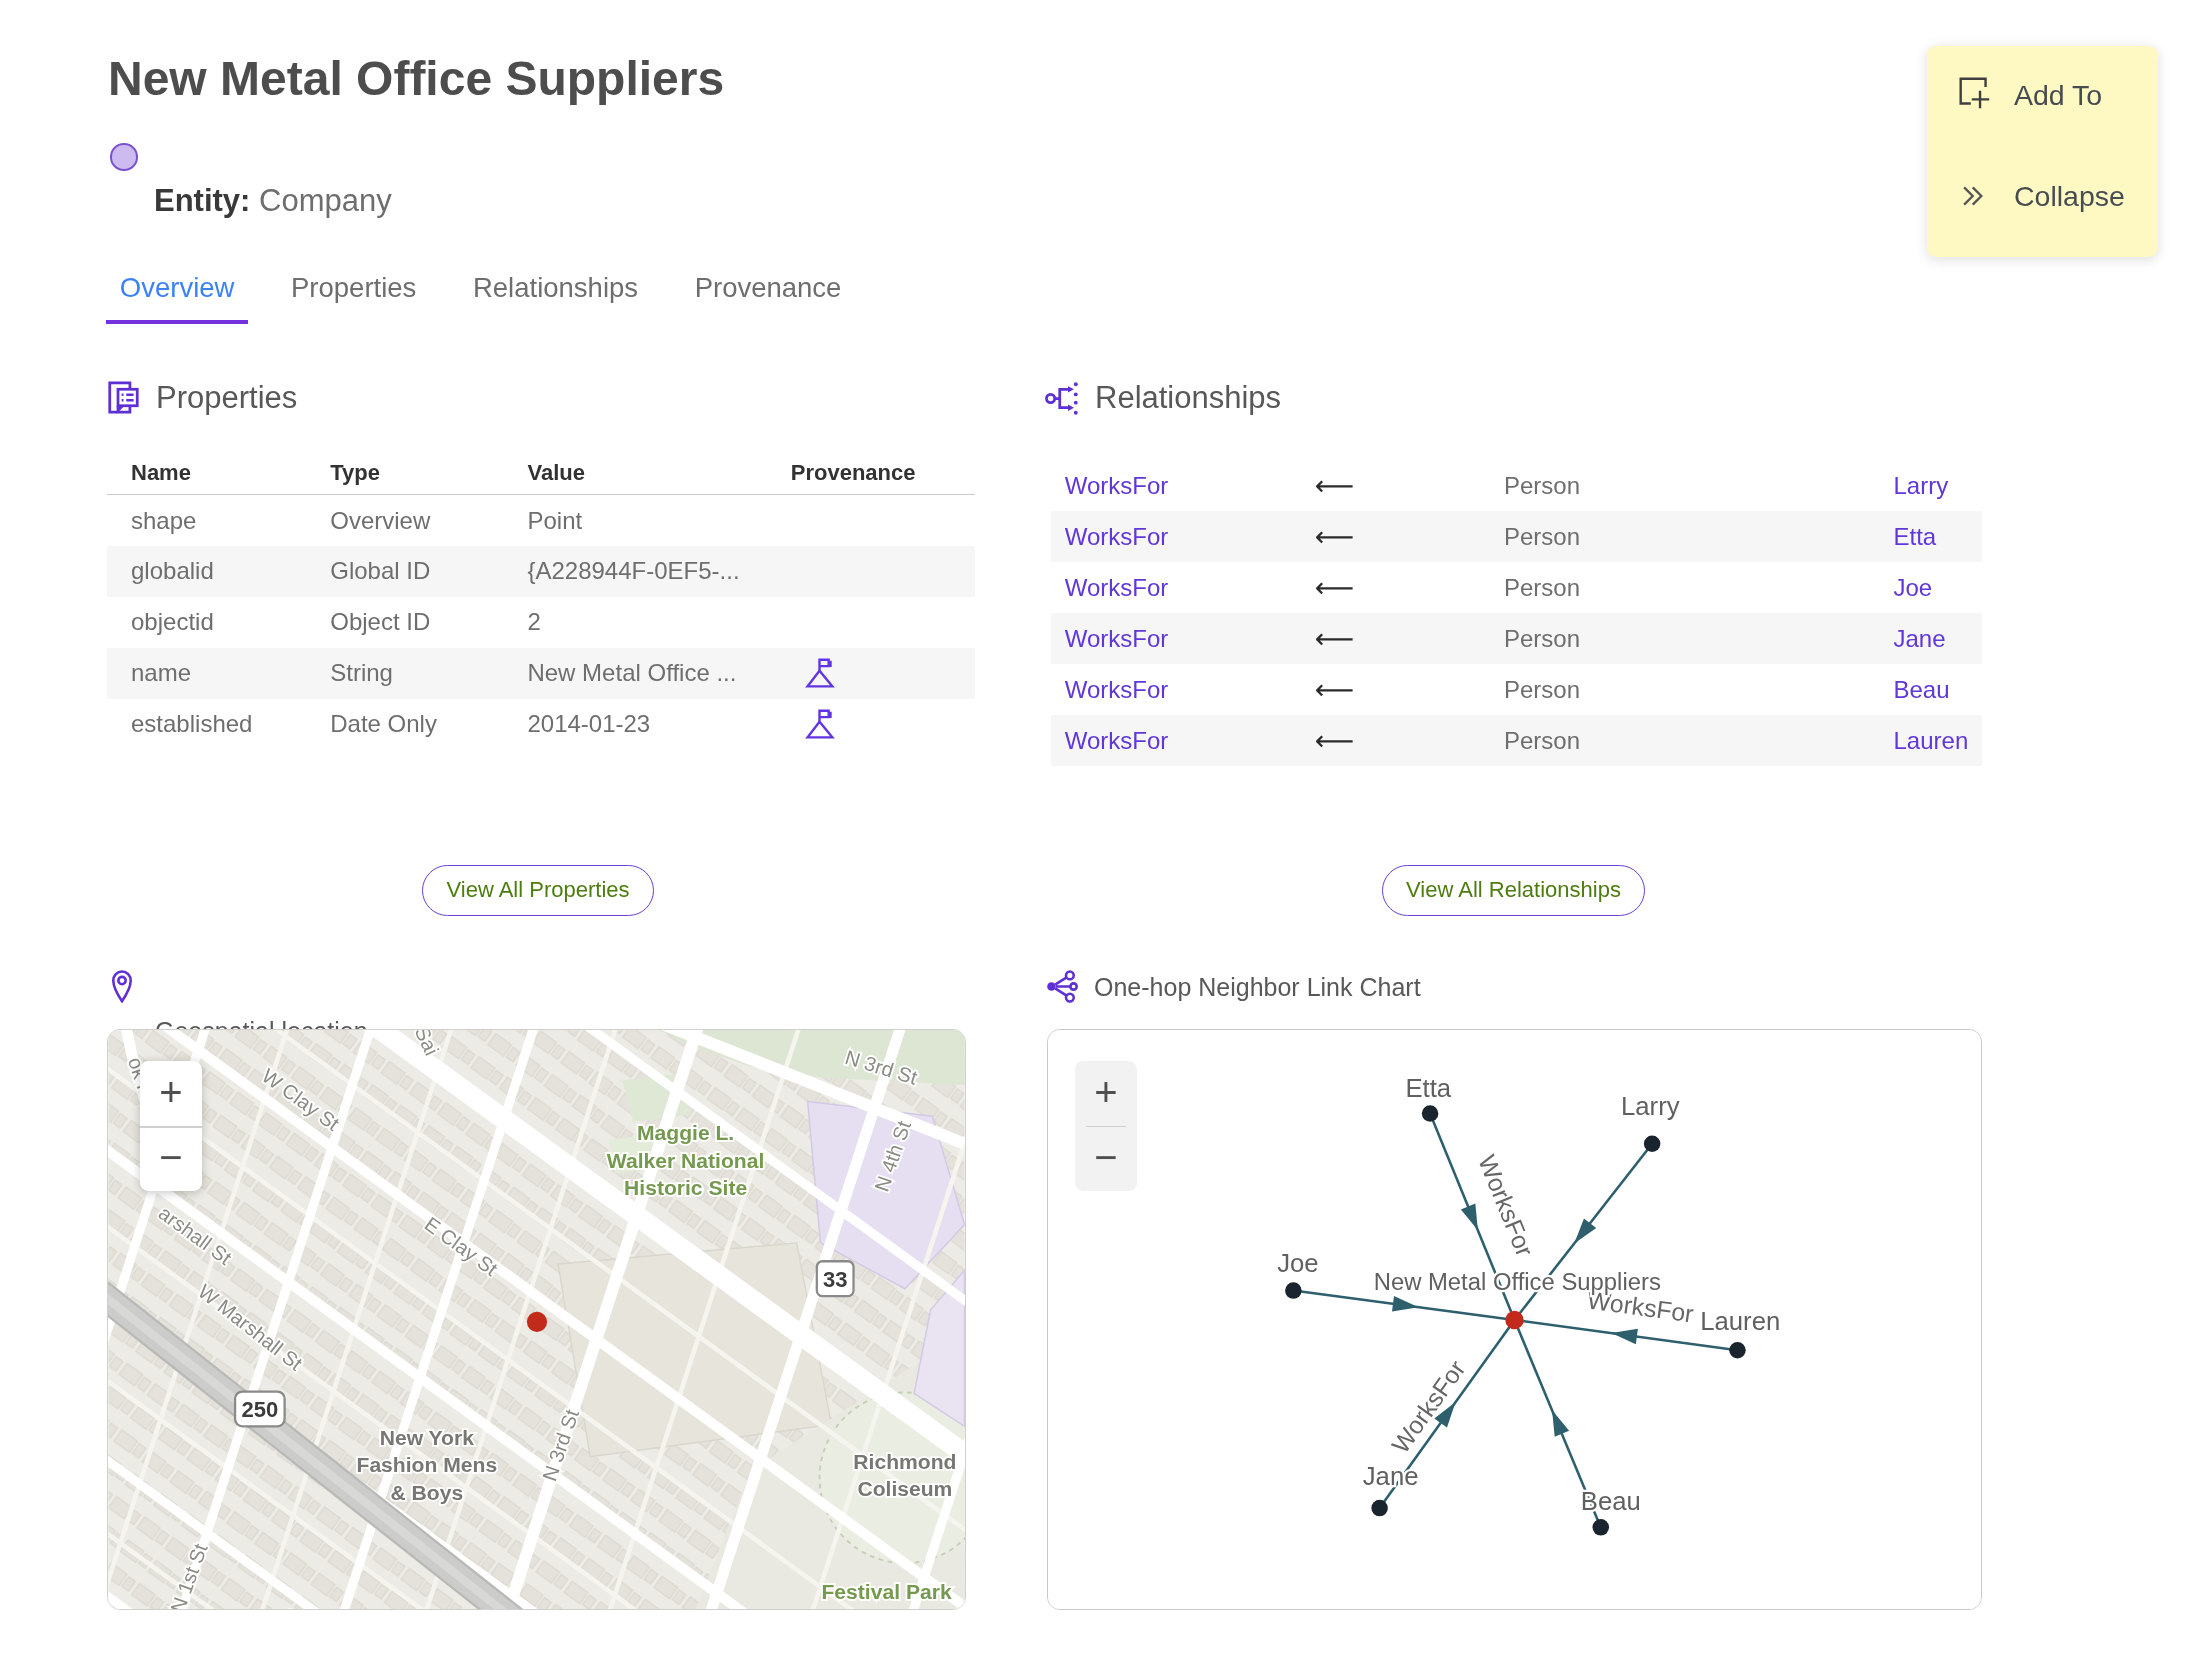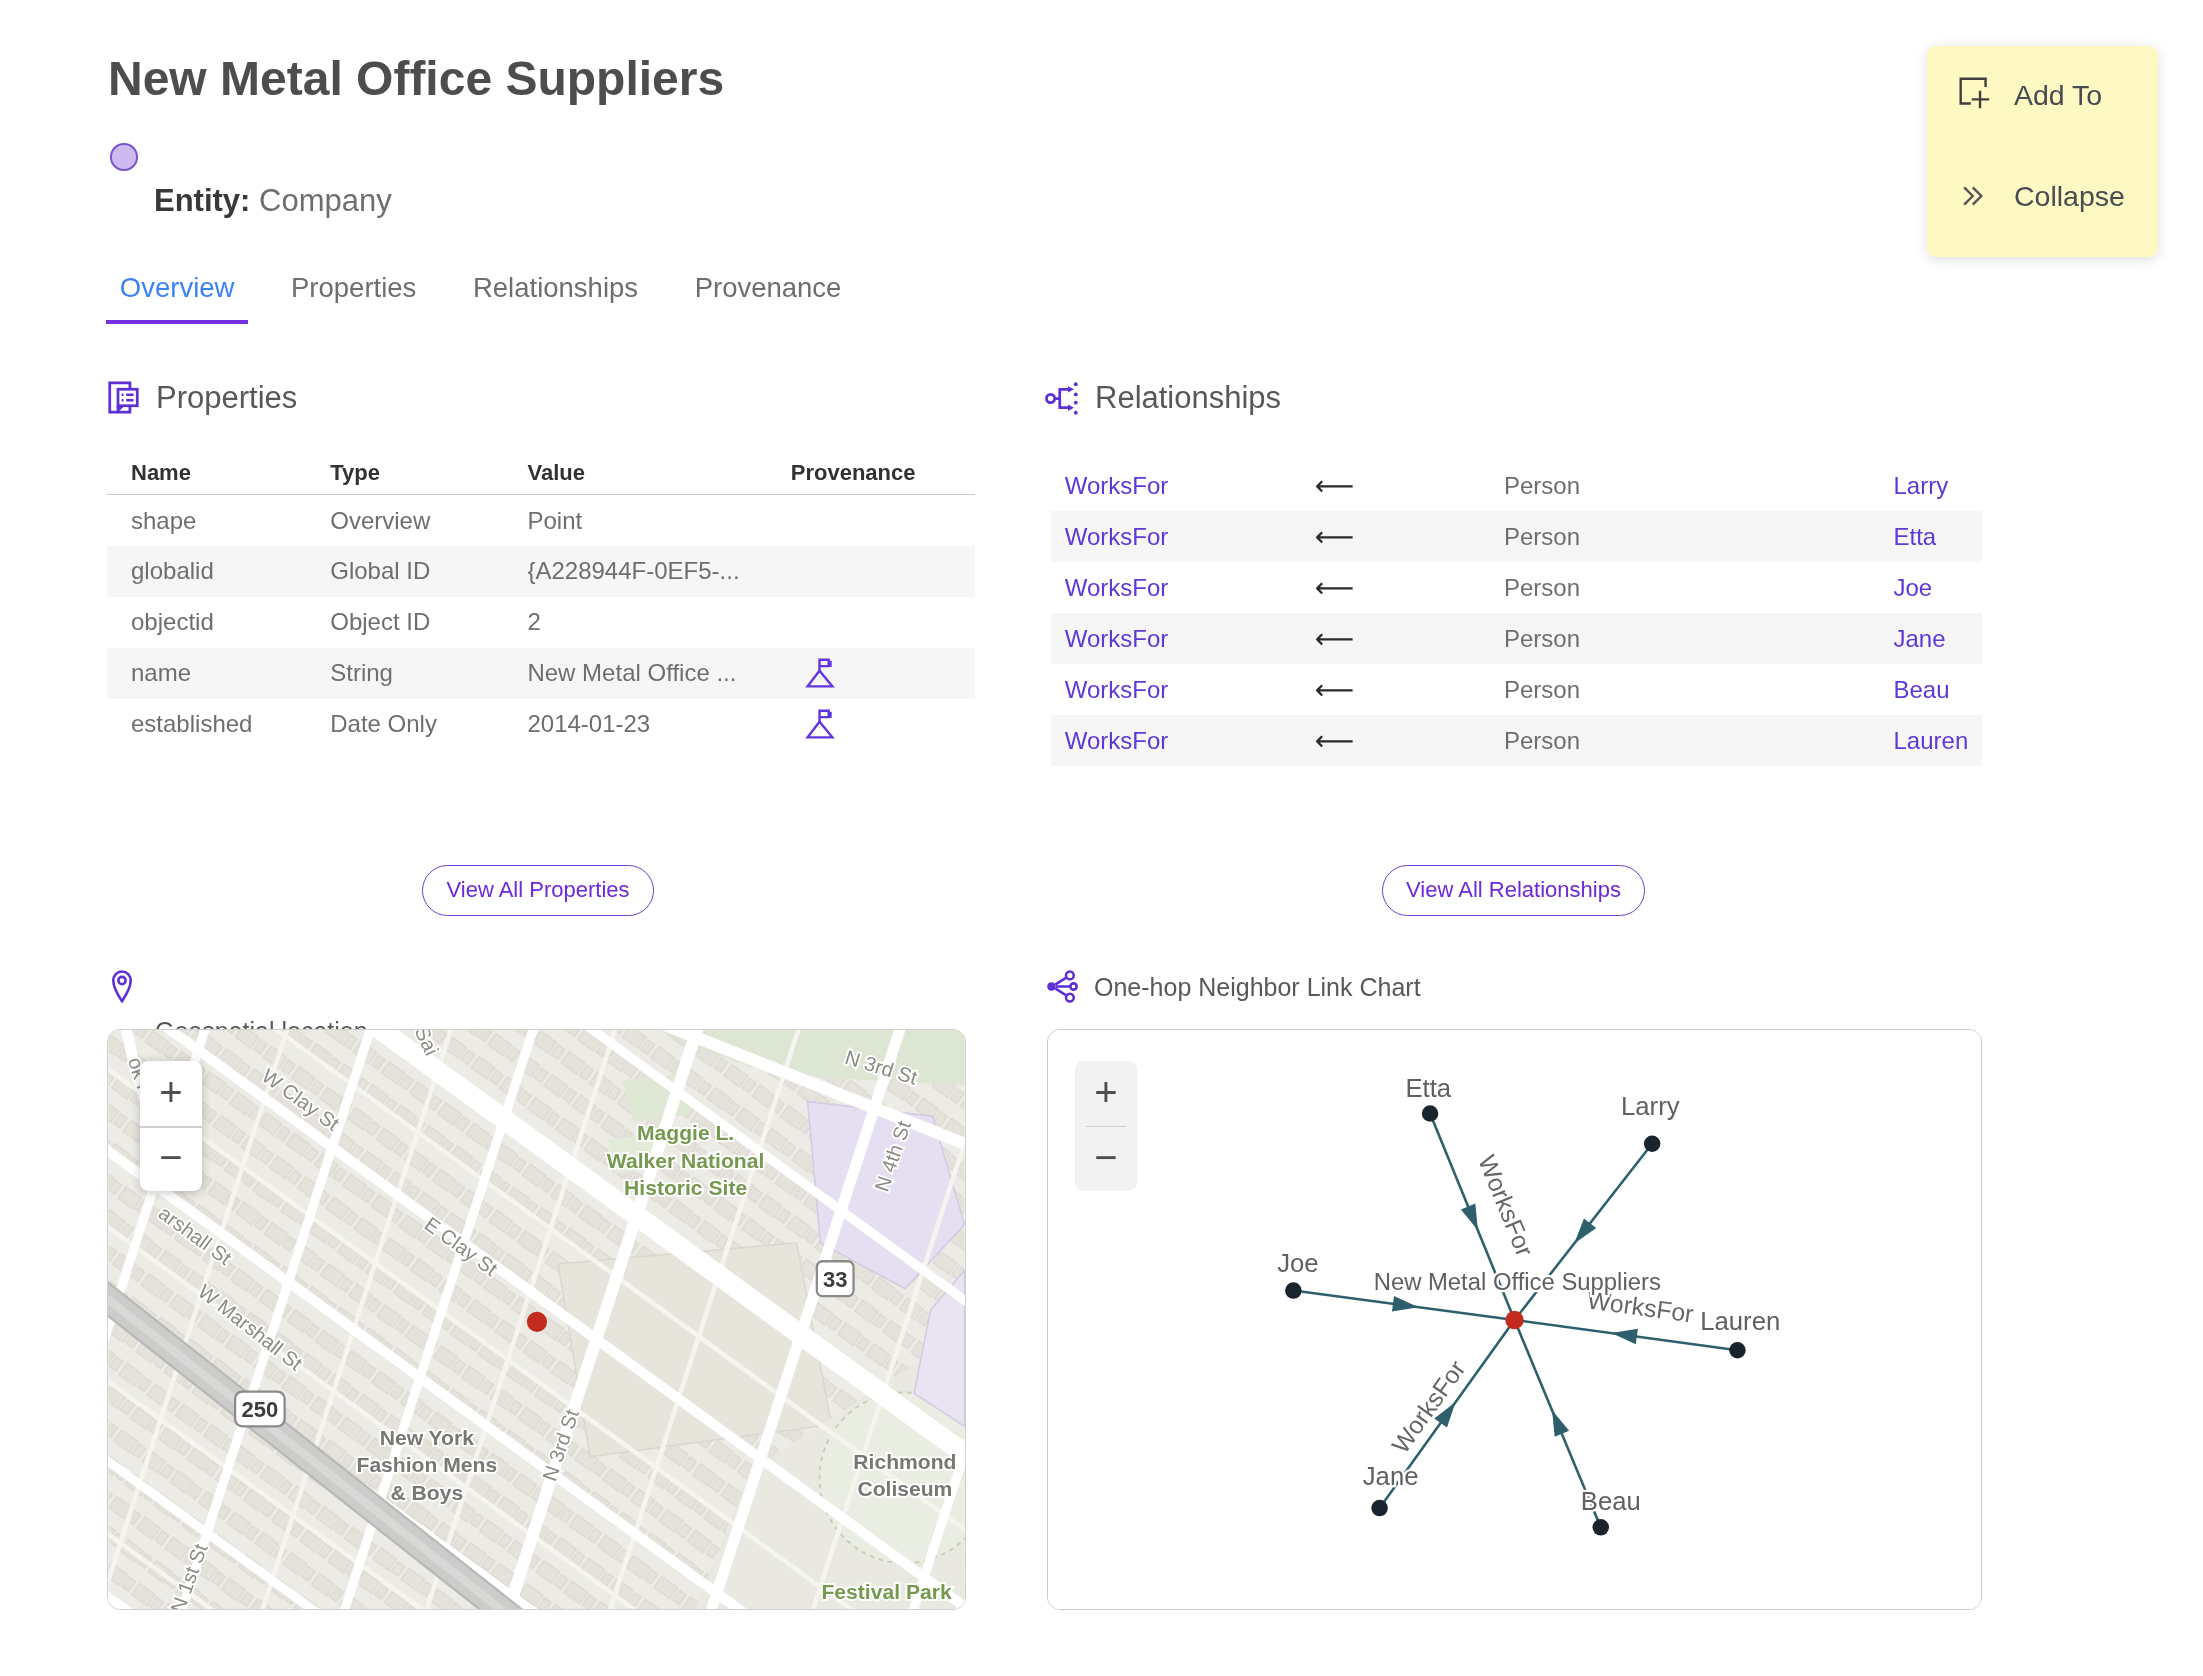--- a/index.html
+++ b/index.html
@@ -13,21 +13,21 @@
 .tabs { left:106px; top:268px; height:55px; }
 .tab { display:inline-block; padding:0 13.8px; margin-right:29px; font-size:27.5px; color:#6e6e6e; line-height:39px; vertical-align:top; }
 .tab.active { color:#3b82f6; border-bottom:4.6px solid #7331e0; padding-bottom:13px; }
 .sechead { font-size:31px; color:#585858; }
 .subhead { font-size:25px; color:#585858; }
 table.dt { border-collapse:collapse; table-layout:fixed; font-size:24px; color:#6e6e6e; }
 table.dt th { text-align:left; font-size:22px; color:#323232; padding:0 0 8.3px 24px; border-bottom:0.9px solid #c8c8c8; }
 table.dt td { height:51px; padding:0 0 0 24px; vertical-align:middle; }
 table.dt tr.alt td { background:#f6f6f6; }
 a.plink { color:#6038d8; text-decoration:none; }
-.pillbtn { border:1.8px solid #6b3fd6; border-radius:26px; height:51px; line-height:47px; text-align:center; color:#6d28d9; font-size:22px; background:#fff; }
+.pillbtn { border:1.8px solid #6b3fd6; border-radius:26px; height:51px; line-height:47px; text-align:center; color:#4d7c0f; font-size:22px; background:#fff; }
 .card { border:0.9px solid #c9c9c9; border-radius:13px; background:#fff; }
 .zoomctl { position:absolute; width:62px; height:130px; background:#fff; border-radius:8.3px; box-shadow:0 1.8px 9.2px rgba(0,0,0,0.22); }
 .zoomctl .zc { position:absolute; left:0; width:62px; height:65px; font-size:40px; color:#4f4f4f; text-align:center; line-height:62px; font-weight:400; }
 .zoomctl .sep { position:absolute; top:65px; left:0; width:62px; height:1.8px; background:#cfcfcf; }
 .ctlcard { left:1927px; top:46px; width:231px; height:211px; background:#fef9c3; border-radius:9.2px; box-shadow:0 2.8px 13px rgba(0,0,0,0.13); }
 .ctlitem { position:absolute; left:30px; font-size:28.5px; color:#474c52; }
 </style>
 </head>
 <body>
 <div id="page">

